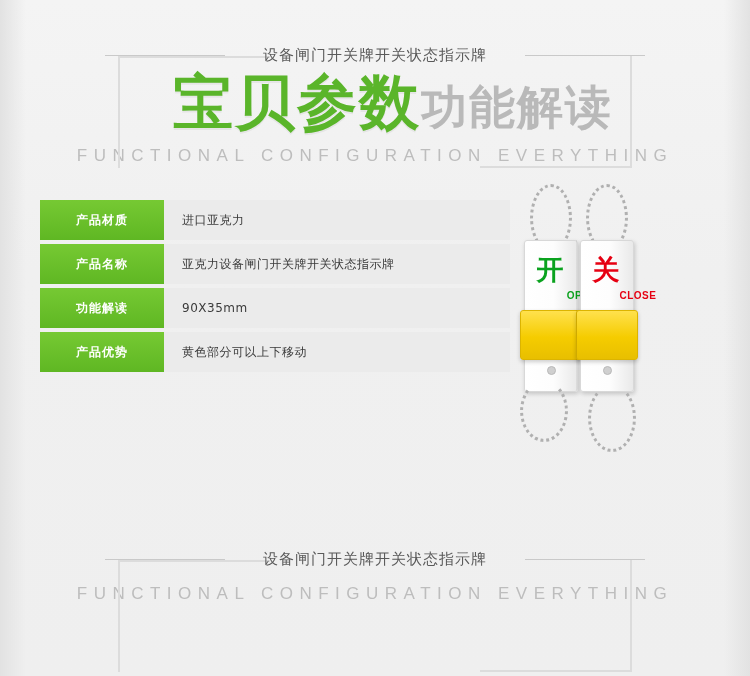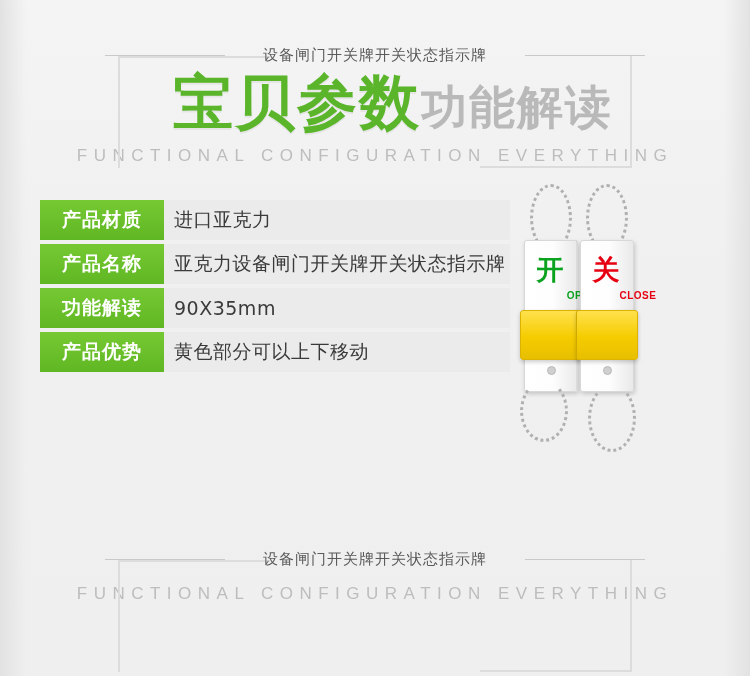--- a/index.html
+++ b/index.html
@@ -91,36 +91,36 @@
   table.spec{
     position:absolute;
     left:40px;top:16px;
     width:470px;
     border-collapse:separate;
     border-spacing:0 4px;
   }
   table.spec td{
     height:38px;
     vertical-align:middle;
-    font-size:19px;
+    font-size:12px;
     margin-top:12px;
   }
   td.key{
     width:122px;
     background:#6dc22e;
     background:linear-gradient(180deg,#76c933 0%,#5fb723 100%);
     color:#ffffff;
     font-weight:bold;
     text-align:center;
     letter-spacing:1px;
   }
   td.val{
     background:#ebebeb;
     color:#3a3a3a;
-    padding-left:10px;
+    padding-left:18px;
     letter-spacing:.5px;
   }
 
   
   .photo{
     position:absolute;
     right:40px;top:0;
     width:210px;height:300px;
   }
   .tag{position:absolute;top:60px;width:52px;height:150px;}

